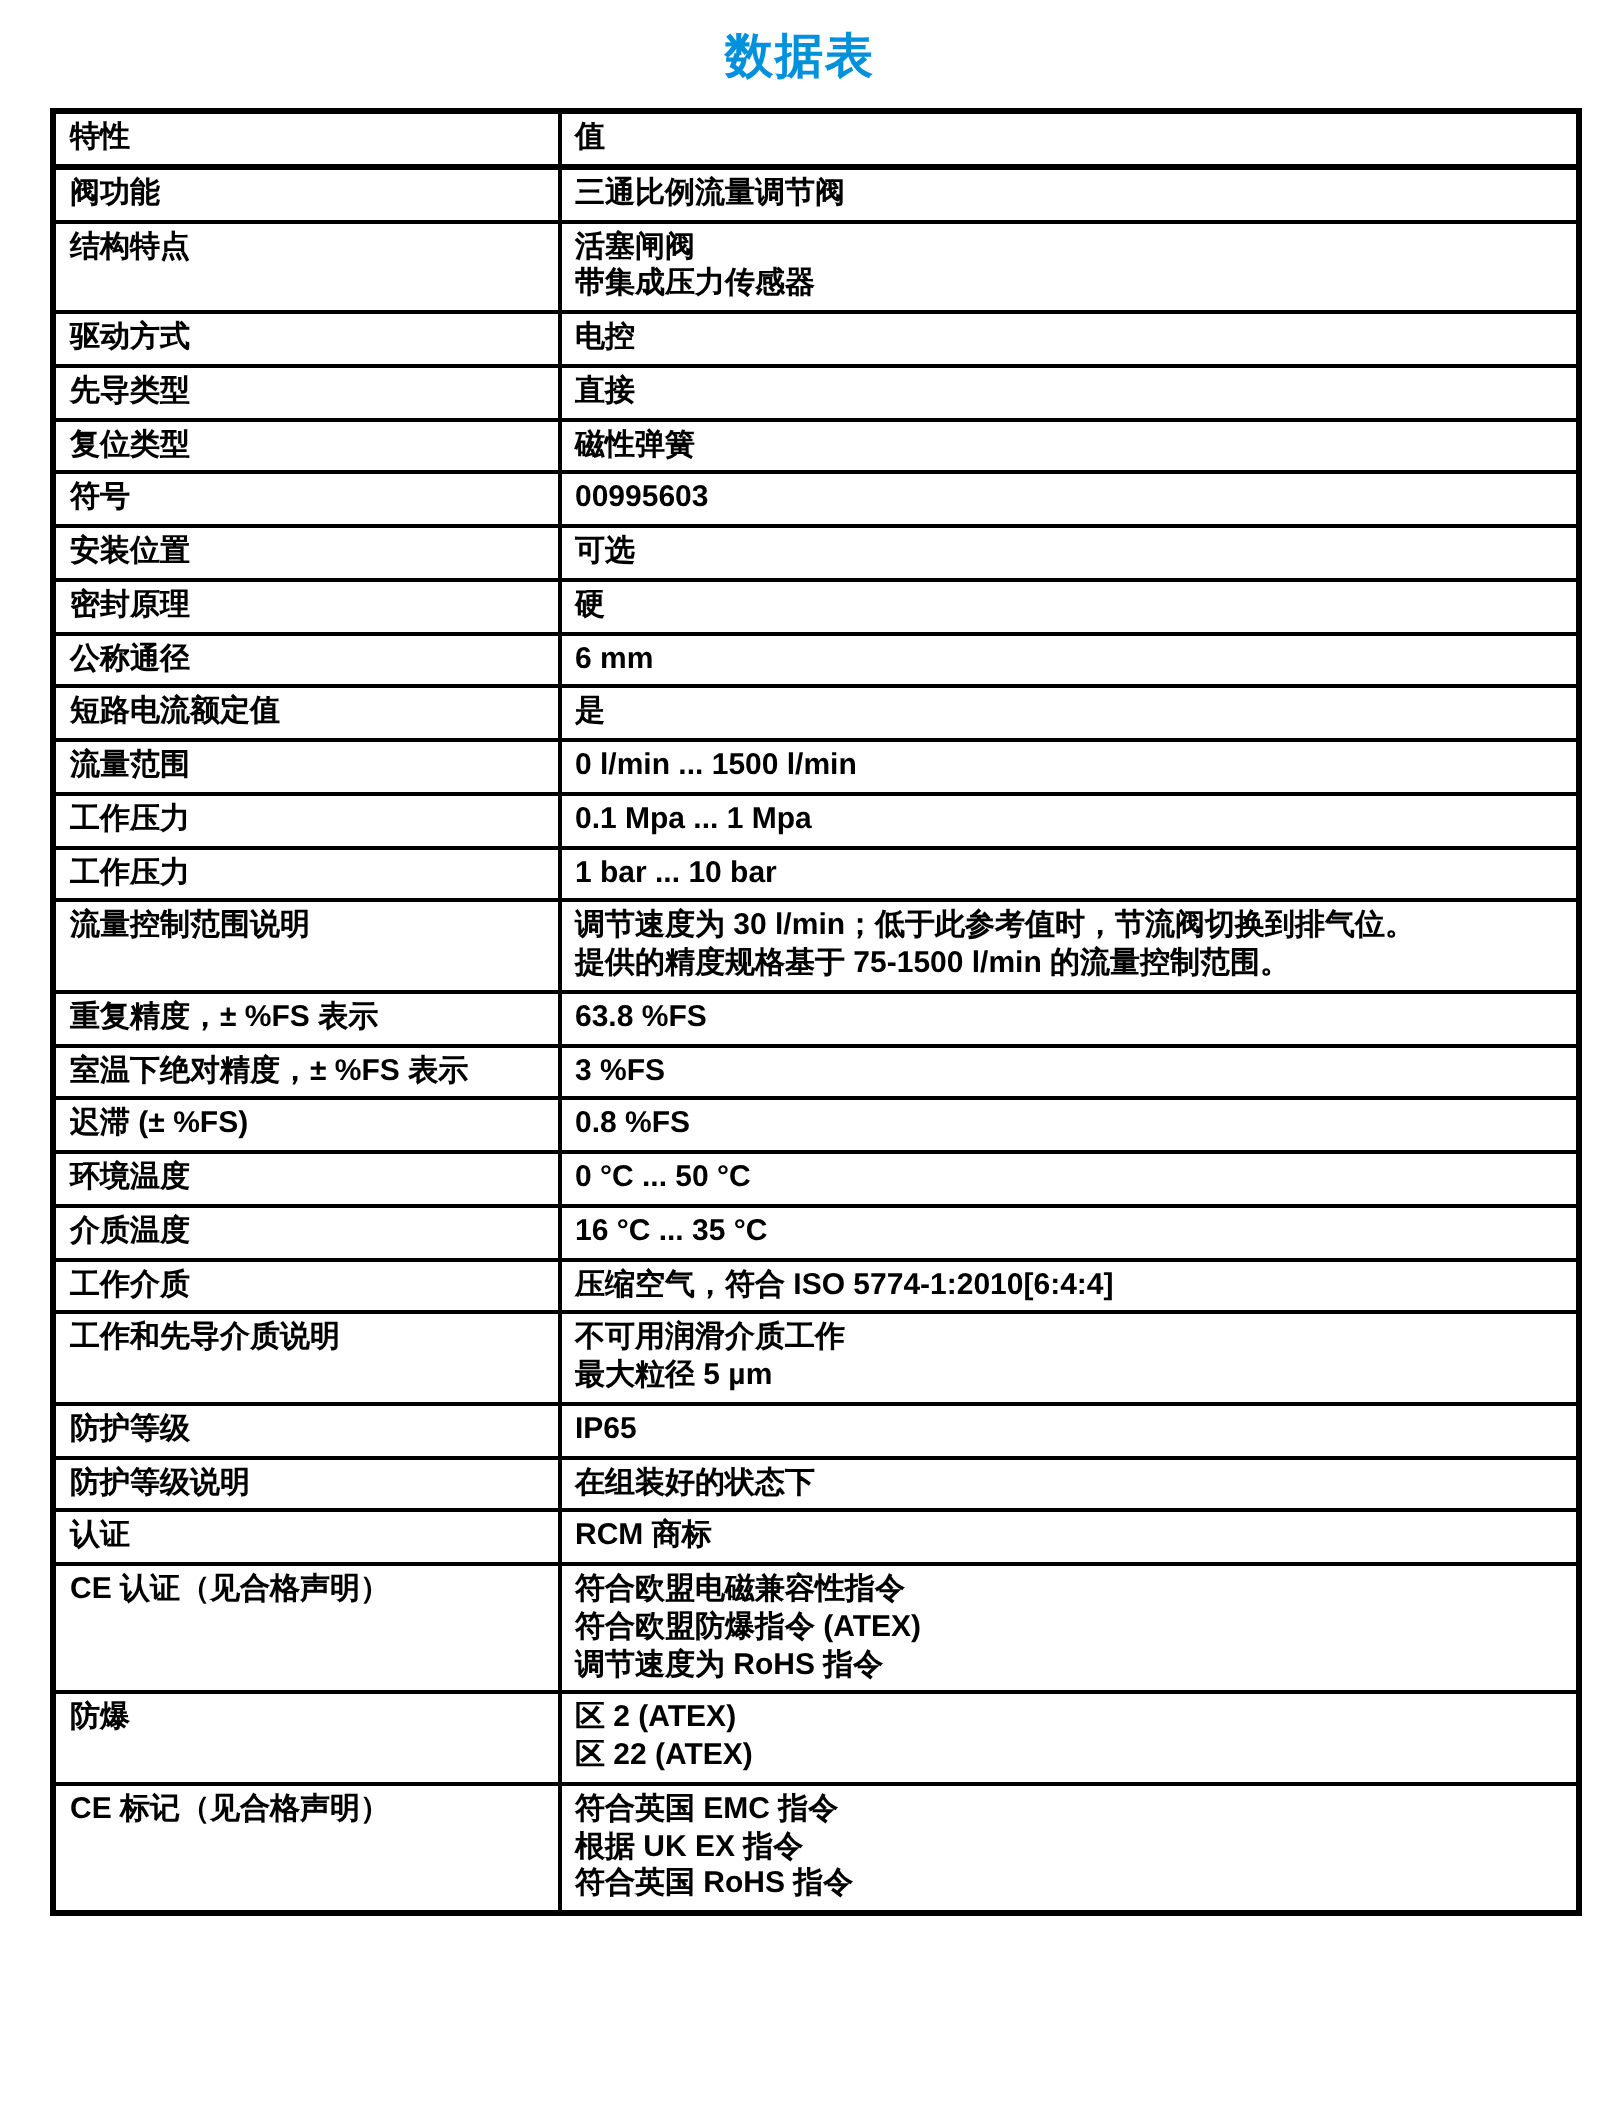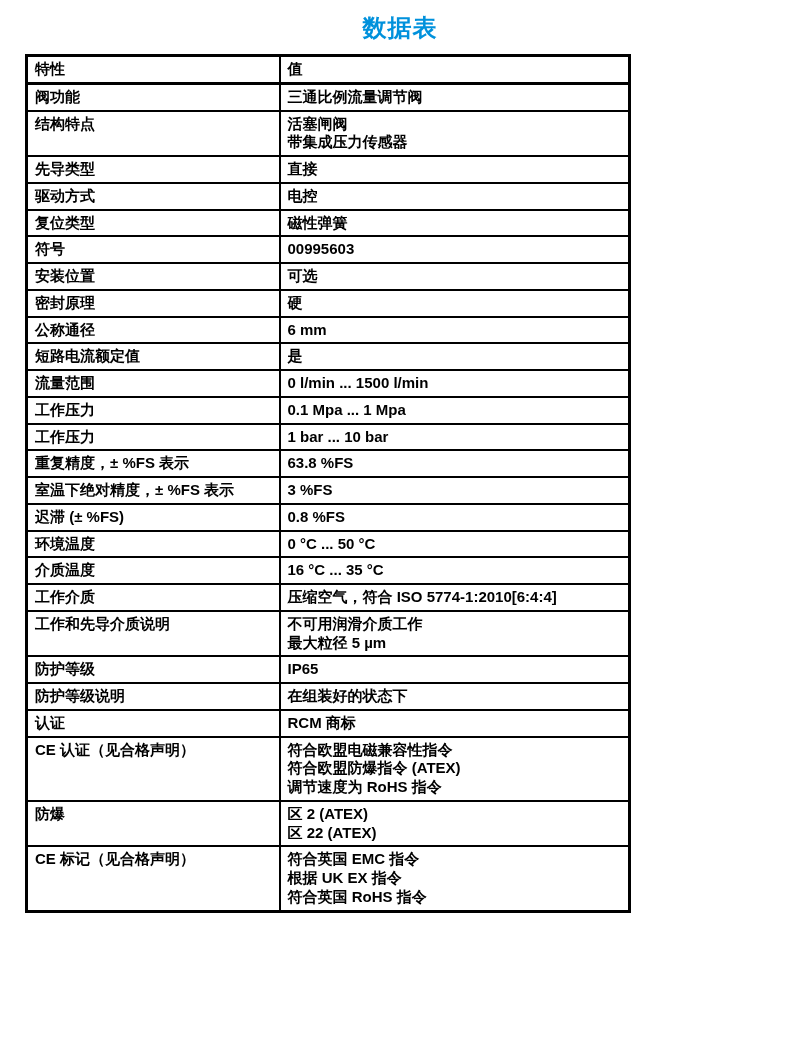--- a/index.html
+++ b/index.html
@@ -14,21 +14,21 @@
   .page-title {
     margin: 12px 0 10px 0;
     text-align: center;
     font-size: 24px;
     font-weight: 700;
     letter-spacing: 1px;
   }
   table.datasheet {
     border-collapse: collapse;
     table-layout: fixed;
-    width: 606px;
+    width: 766px;
     margin-left: 25px;
     border: 3px solid #000000;
   }
   col.col-feature { width: 253px; }
   table.datasheet th,
   table.datasheet td {
     border: 2px solid #000000;
     padding: 3px 7px 3px 7px;
     font-size: 15px;
     font-weight: 700;
@@ -66,32 +66,32 @@
         </td>
       </tr>
       <tr>
         <td>结构特点</td>
         <td>
           <div class="value-line">活塞闸阀</div>
           <div class="value-line">带集成压力传感器</div>
         </td>
       </tr>
       <tr>
+        <td>驱动方式</td>
+        <td>
+          <div class="value-line">电控</div>
+        </td>
+      </tr>
+      <tr>
         <td>先导类型</td>
         <td>
           <div class="value-line">直接</div>
         </td>
       </tr>
       <tr>
-        <td>驱动方式</td>
-        <td>
-          <div class="value-line">电控</div>
-        </td>
-      </tr>
-      <tr>
         <td>复位类型</td>
         <td>
           <div class="value-line">磁性弹簧</div>
         </td>
       </tr>
       <tr>
         <td>符号</td>
         <td>
           <div class="value-line">00995603</div>
         </td>
@@ -129,20 +129,27 @@
       <tr>
         <td>工作压力</td>
         <td>
           <div class="value-line">0.1 Mpa ... 1 Mpa</div>
         </td>
       </tr>
       <tr>
         <td>工作压力</td>
         <td>
           <div class="value-line">1 bar ... 10 bar</div>
+        </td>
+      </tr>
+      <tr>
+        <td>流量控制范围说明</td>
+        <td>
+          <div class="value-line">调节速度为 30 l/min；低于此参考值时，节流阀切换到排气位。</div>
+          <div class="value-line">提供的精度规格基于 75-1500 l/min 的流量控制范围。</div>
         </td>
       </tr>
       <tr>
         <td>重复精度，± %FS 表示</td>
         <td>
           <div class="value-line">63.8 %FS</div>
         </td>
       </tr>
       <tr>
         <td>室温下绝对精度，± %FS 表示</td>

